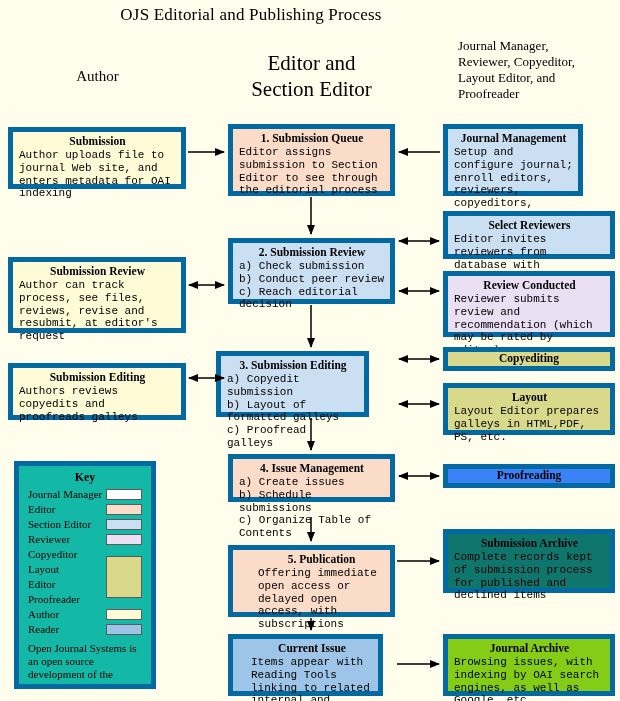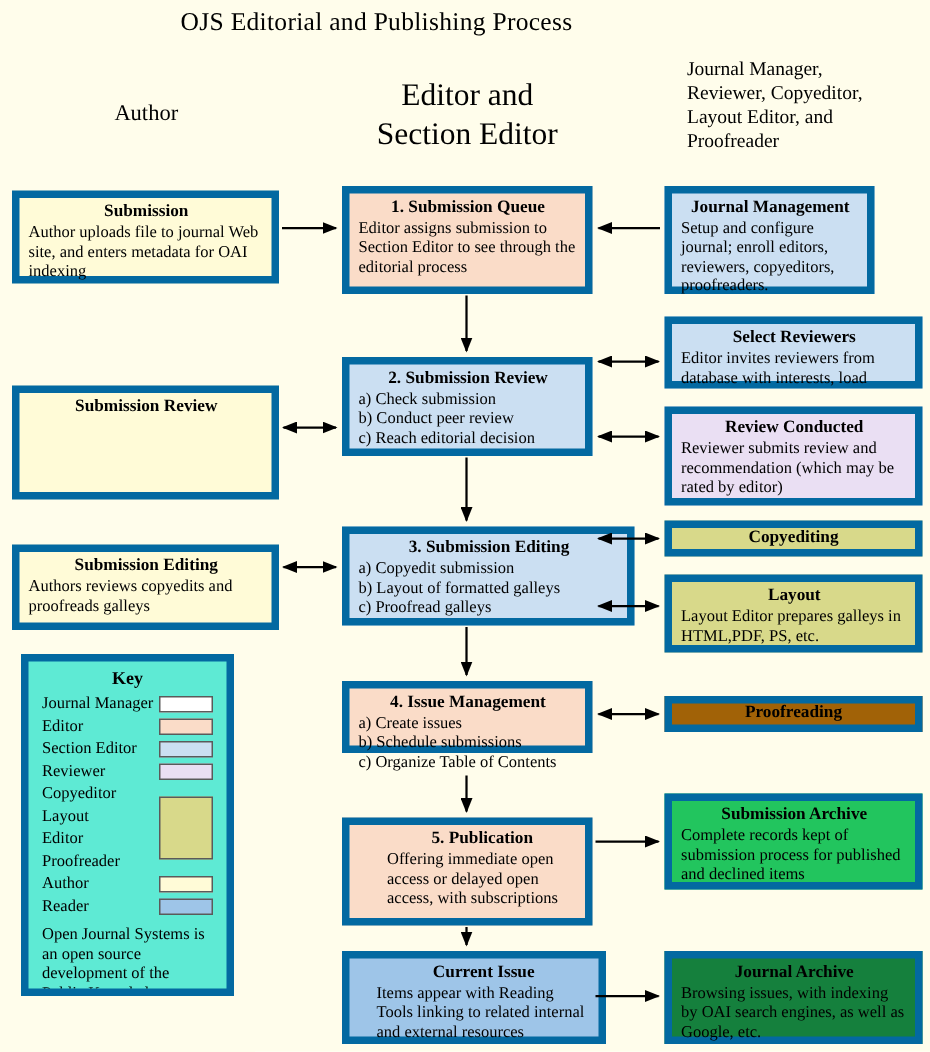--- a/index.html
+++ b/index.html
@@ -20,34 +20,34 @@
   .col-hdr { position: absolute; white-space: pre-line; }
   #hdr-author { top: 68px; left: 10px; width: 175px; text-align: center; font-size: 15px; }
   #hdr-editor { top: 50px; left: 228px; width: 167px; text-align: center; font-size: 21px; line-height: 1.25; }
   #hdr-staff  { top: 38px; left: 458px; width: 160px; font-size: 13px; line-height: 1.22; }
 
   .box {
     position: absolute; border: 5px solid #0369a1;
     padding: 3px 5px 2px 6px; font-size: 11px; line-height: 1.18;
   }
   .bt { font-weight: bold; text-align: center; font-size: 11.5px; }
-  .bb { white-space: pre-line; }
+  .bb { white-space: pre-line; font-family: Liberation Mono, monospace; }
   .titleonly { display: flex; align-items: center; justify-content: center; padding: 0; }
 
   
   #b-sub     { left: 8px;  top: 127px; width: 178px; height: 62px; }
   #b-subrev  { left: 8px;  top: 257px; width: 178px; height: 76px; }
   #b-subed   { left: 8px;  top: 363px; width: 178px; height: 57px; }
   
   #b-queue   { left: 228px; top: 124px; width: 167px; height: 72px; }
   #b-rev     { left: 228px; top: 238px; width: 167px; height: 66px; }
-  #b-ed      { left: 228px; top: 351px; width: 195px; height: 66px; }
+  #b-ed      { left: 216px; top: 351px; width: 153px; height: 66px; }
   #b-issue   { left: 228px; top: 454px; width: 167px; height: 48px; }
   #b-pub     { left: 228px; top: 545px; width: 167px; height: 72px; }
-  #b-cur     { left: 228px; top: 634px; width: 176px; height: 62px; padding-left: 18px; }
+  #b-cur     { left: 228px; top: 634px; width: 155px; height: 62px; padding-left: 18px; }
   
   #b-jm      { left: 443px; top: 124px; width: 140px; height: 72px; }
   #b-selrev  { left: 443px; top: 211px; width: 172px; height: 48px; }
   #b-revcon  { left: 443px; top: 271px; width: 172px; height: 66px; }
   #b-copy    { left: 443px; top: 347px; width: 172px; height: 24px; }
   #b-layout  { left: 443px; top: 383px; width: 172px; height: 52px; }
   #b-proof   { left: 443px; top: 464px; width: 172px; height: 24px; }
   #b-subarch { left: 443px; top: 529px; width: 172px; height: 64px; }
   #b-jarch   { left: 443px; top: 634px; width: 172px; height: 62px; }
 
@@ -80,20 +80,21 @@
 Reviewer, Copyeditor,
 Layout Editor, and
 Proofreader</div>
 
   <div class="box" id="b-sub" style="background: rgb(255, 251, 215);">
     <div class="bt">Submission</div>
     <div class="bb">Author uploads file to journal Web site, and enters metadata for OAI indexing</div>
   </div>
   <div class="box" id="b-subrev" style="background: rgb(255, 251, 215);">
     <div class="bt">Submission Review</div>
+    <div class="bb">Author can track process, see files, reviews, revise and resubmit, at editor's request</div>
   </div>
   <div class="box" id="b-subed" style="background: rgb(255, 251, 215);">
     <div class="bt">Submission Editing</div>
     <div class="bb">Authors reviews copyedits and proofreads galleys</div>
   </div>
 
   <div class="box" id="b-queue" style="background: rgb(250, 220, 200);">
     <div class="bt">1. Submission Queue</div>
     <div class="bb">Editor assigns submission to Section Editor to see through the editorial process</div>
   </div>
@@ -136,33 +137,33 @@
     <div class="bt">Review Conducted</div>
     <div class="bb">Reviewer submits review and recommendation (which may be rated by editor)</div>
   </div>
   <div class="box titleonly" id="b-copy" style="background: rgb(216, 217, 138);">
     <div class="bt">Copyediting</div>
   </div>
   <div class="box" id="b-layout" style="background: rgb(216, 217, 138);">
     <div class="bt">Layout</div>
     <div class="bb">Layout Editor prepares galleys in HTML,PDF, PS, etc.</div>
   </div>
-  <div class="box titleonly" id="b-proof" style="background: #a16207;">
+  <div class="box titleonly" id="b-proof" style="background: #3b82f6;">
     <div class="bt">Proofreading</div>
   </div>
-  <div class="box" id="b-subarch" style="background: #22c55e;">
+  <div class="box" id="b-subarch" style="background: #0f766e;">
     <div class="bt">Submission Archive</div>
     <div class="bb">Complete records kept of submission process for published and declined items</div>
   </div>
-  <div class="box" id="b-jarch" style="background: #15803d;">
+  <div class="box" id="b-jarch" style="background: #84cc16;">
     <div class="bt">Journal Archive</div>
     <div class="bb">Browsing issues, with indexing by OAI search engines, as well as Google, etc.</div>
   </div>
 
-  <div class="box" id="key" style="background: #5eead4;">
+  <div class="box" id="key" style="background: #14b8a6; margin-top: 25px;">
     <div class="key-title">Key</div>
 
     <div class="key-row">
       <span>Journal Manager</span>
       <span class="key-swatch" style="background: rgb(255, 255, 255);"></span>
     </div>
     <div class="key-row">
       <span>Editor</span>
       <span class="key-swatch" style="background: rgb(250, 220, 200);"></span>
     </div>

